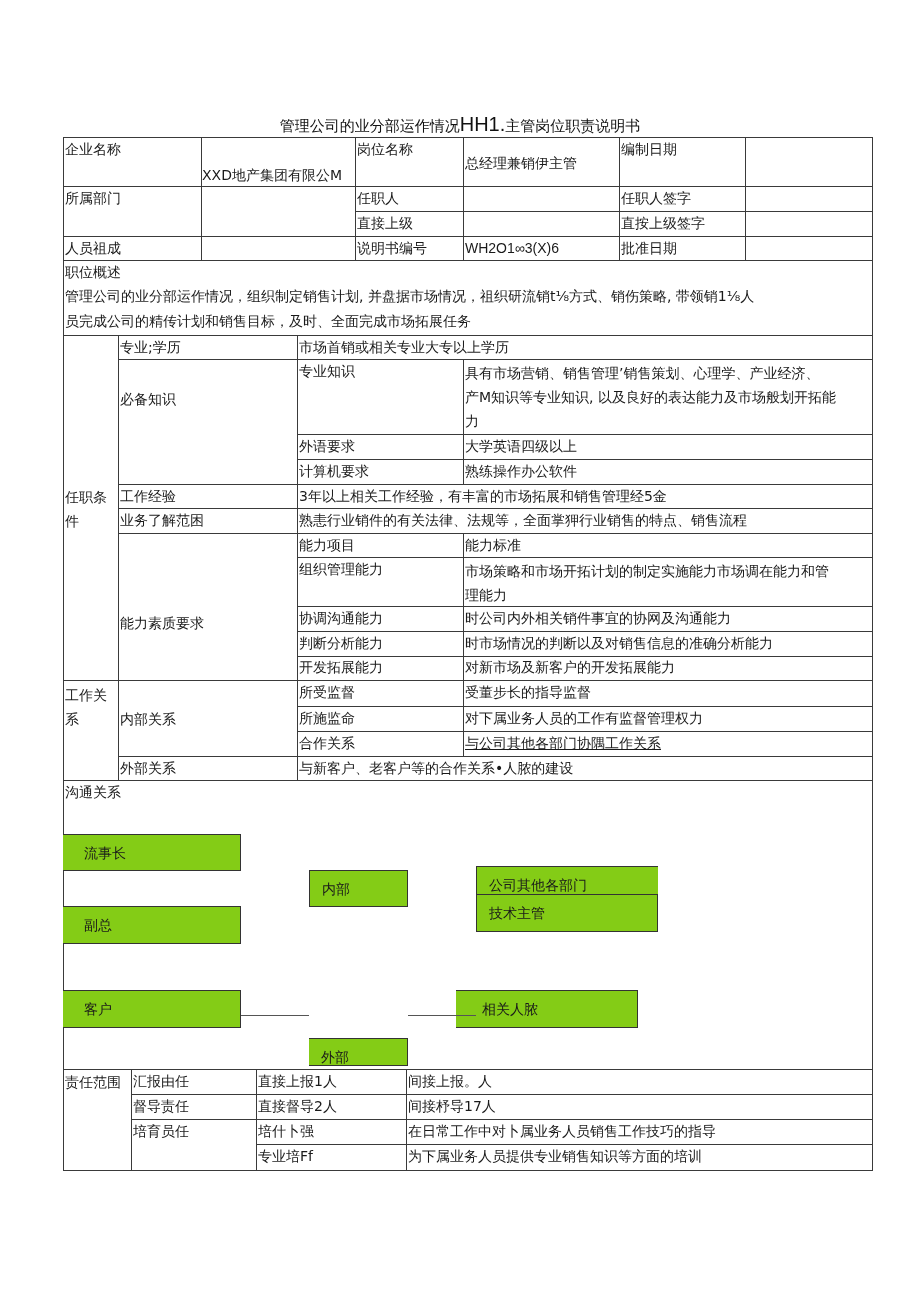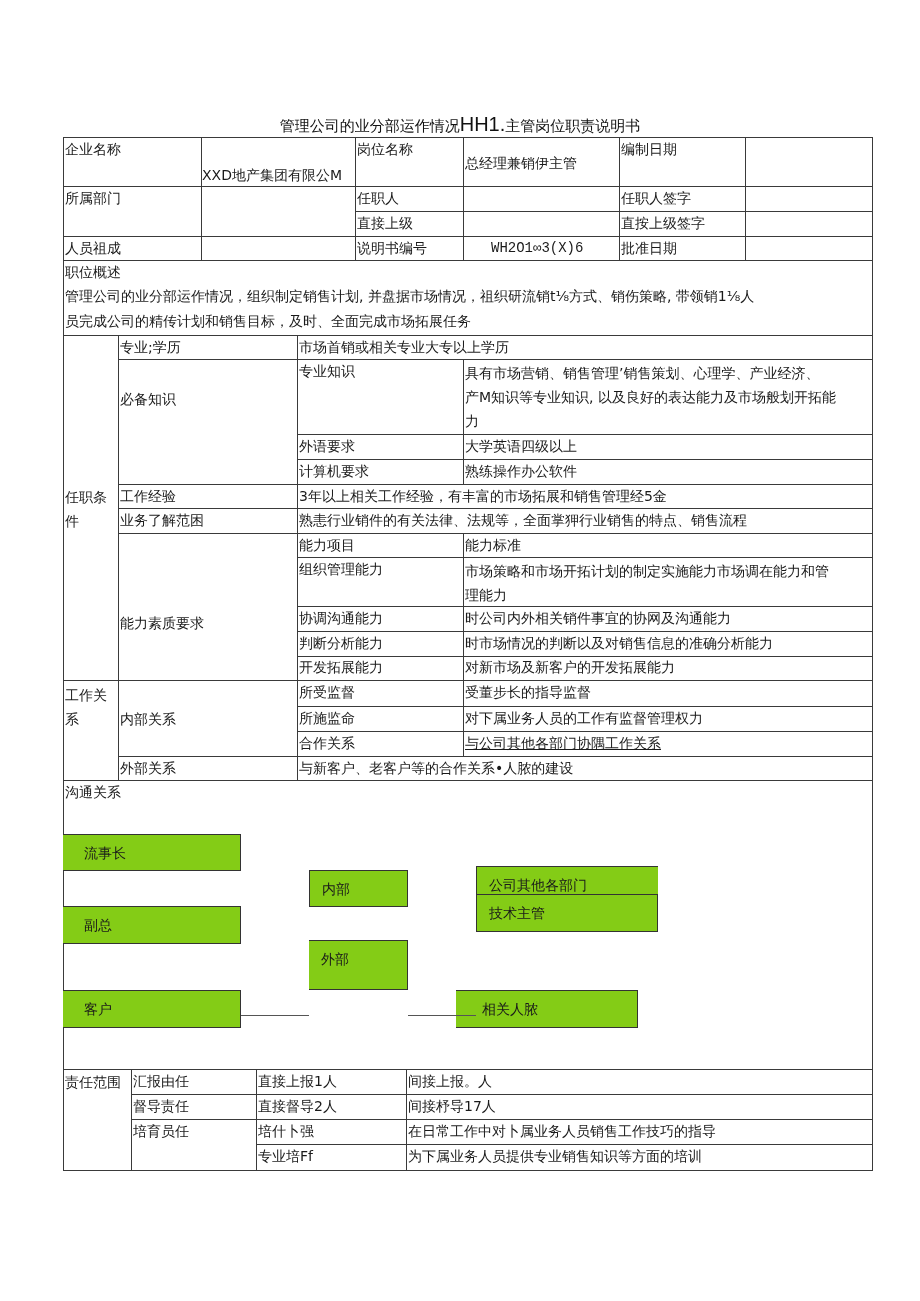--- a/index.html
+++ b/index.html
@@ -50,21 +50,21 @@
 <div class="t" style="left:747px;top:187px;width:124px;height:23px;"></div>
 
 <div class="t" style="left:357px;top:212px;">直接上级</div>
 <div class="t" style="left:465px;top:212px;width:153px;height:23px;"></div>
 <div class="t" style="left:621px;top:212px;">直按上级签字</div>
 <div class="t" style="left:747px;top:212px;width:124px;height:23px;"></div>
 
 <div class="t" style="left:65px;top:237px;">人员祖成</div>
 <div class="t" style="left:202px;top:237px;width:152px;height:22px;"></div>
 <div class="t" style="left:357px;top:237px;">说明书编号</div>
-<div class="t" style="left:491px;top:237px;font-family:Liberation Mono, monospace;">WH2O1∞3(X)6</div>
+<div class="t" style="left:465px;top:237px;font-family:Liberation Sans, sans-serif;">WH2O1∞3(X)6</div>
 <div class="t" style="left:621px;top:237px;">批准日期</div>
 <div class="t" style="left:747px;top:237px;width:124px;height:22px;"></div>
 
 <div class="t" style="left:65px;top:261px;">职位概述</div>
 <div class="t" style="left:65px;top:285px;">管理公司的业分部运作情况，组织制定销售计划, 并盘据市场情况，祖织研流销t⅛方式、销伤策略, 带领销1⅛人</div>
 <div class="t" style="left:65px;top:310px;">员完成公司的精传计划和销售目标，及时、全面完成市场拓展任务</div>
 <div class="h" style="left:63px;width:810px;top:335px;"></div>
 
 <div class="v" style="left:118px;top:335px;height:445px;"></div>
 <div class="v" style="left:297px;top:335px;height:445px;"></div>
@@ -144,21 +144,21 @@
 <div class="box" style="left:63px;top:906px;width:178px;height:38px;border-left:none;">
     <span style="left:21px;">副总</span>
   </div>
 <div class="box" style="left:63px;top:990px;width:178px;height:38px;border-left:none;">
     <span style="left:21px;">客户</span>
   </div>
 
 <div class="box" style="left:309px;top:870px;width:99px;height:37px;">
     <span style="left:12px;">内部</span>
   </div>
-<div class="box" style="left:309px;top:940px;width:99px;height:50px;border-left:none;">
+<div class="box" style="left:309px;top:1038px;width:99px;height:28px;border-left:none;">
     <span style="left:12px;">外部</span>
   </div>
 
 <div class="box" style="left:476px;top:866px;width:182px;height:37px;border-right:none;padding-left:45px;">
     <span style="left:12px;">公司其他各部门</span>
   </div>
 <div class="box" style="left:476px;top:894px;width:182px;height:38px;">
     <span style="left:12px;">技术主管</span>
   </div>
 <div class="box" style="left:456px;top:990px;width:182px;height:38px;border-left:none;">

